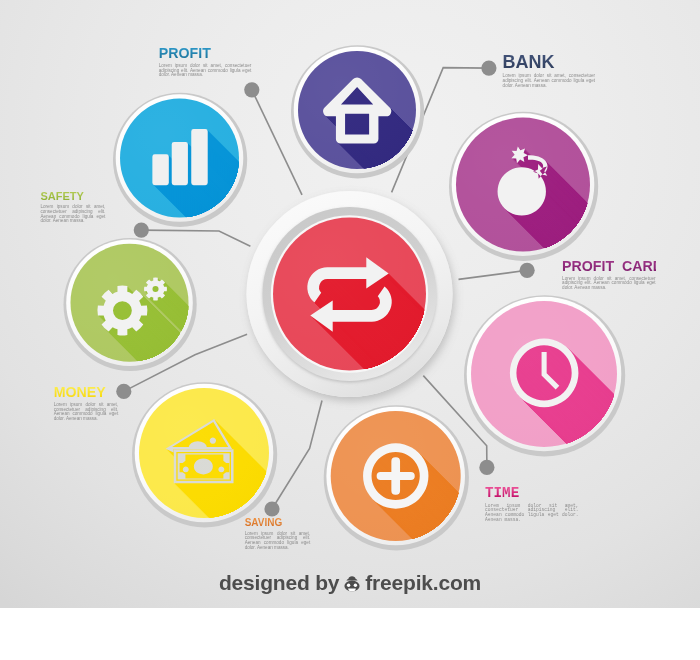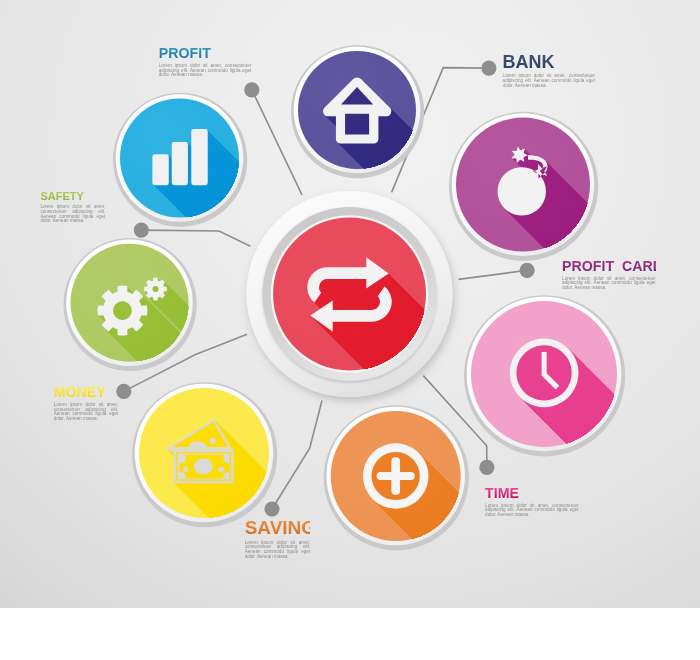--- a/index.html
+++ b/index.html
@@ -1605,30 +1605,37 @@
         <p style="margin-top: 3.8px;">Lorem ipsum dolor sit amet, consectetuer adipiscing elit. Aenean commodo ligula eget dolor. Aenean massa.</p>
       </div>
       <div class="lbl" style="left: 502.6px; top: 53.2px; width: 92.5px;">
         <h3 style="font-size: 18px; background: linear-gradient(rgb(67, 84, 122) 0%, rgb(47, 61, 91) 100%) text; color: transparent;">BANK</h3>
         <p style="margin-top: 3px;">Lorem ipsum dolor sit amet, consectetuer adipiscing elit. Aenean commodo ligula eget dolor. Aenean massa.</p>
       </div>
       <div class="lbl" style="left: 562.1px; top: 259.2px; width: 93.5px;">
         <h3 style="font-size: 14.2px; background: linear-gradient(rgb(162, 59, 140) 0%, rgb(125, 27, 107) 100%) text; color: transparent;">PROFIT  CARD</h3>
         <p style="margin-top: 3.4px;">Lorem ipsum dolor sit amet, consectetuer adipiscing elit. Aenean commodo ligula eget dolor. Aenean massa.</p>
       </div>
-      <div class="lbl" style="left: 485.1px; top: 486px; width: 93.5px;">
+      <div class="lbl" style="left: 485.1px; top: 486px; width: 93.5px; font-family: Liberation Mono, monospace;">
         <h3 style="font-size: 14.2px; background: linear-gradient(rgb(240, 85, 154) 0%, rgb(184, 0, 94) 100%) text; color: transparent;">TIME</h3>
         <p style="margin-top: 3.4px;">Lorem ipsum dolor sit amet, consectetuer adipiscing elit. Aenean commodo ligula eget dolor. Aenean massa.</p>
       </div>
       <div class="lbl" style="left: 244.7px; top: 518.4px; width: 65.5px;">
-        <h3 style="font-size: 19px; background: linear-gradient(rgb(240, 145, 63) 0%, rgb(208, 108, 35) 100%) text; color: transparent;">SAVING</h3>
+        <h3 style="font-size: 10px; background: linear-gradient(rgb(240, 145, 63) 0%, rgb(208, 108, 35) 100%) text; color: transparent;">SAVING</h3>
         <p style="margin-top: 3.4px;">Lorem ipsum dolor sit amet, consectetuer adipiscing elit. Aenean commodo ligula eget dolor. Aenean massa.</p>
       </div>
       <div class="lbl" style="left: 53.7px; top: 385.3px; width: 64.5px;">
         <h3 style="font-size: 14.2px; background: linear-gradient(rgb(253, 240, 90) 0%, rgb(245, 212, 0) 100%) text; color: transparent;">MONEY</h3>
         <p style="margin-top: 3.4px;">Lorem ipsum dolor sit amet, consectetuer adipiscing elit. Aenean commodo ligula eget dolor. Aenean massa.</p>
       </div>
       <div class="lbl" style="left: 40.4px; top: 190.9px; width: 65px;">
         <h3 style="font-size: 11px; background: linear-gradient(rgb(180, 204, 85) 0%, rgb(138, 174, 46) 100%) text; color: transparent;">SAFETY</h3>
         <p style="margin-top: 3.4px;">Lorem ipsum dolor sit amet, consectetuer adipiscing elit. Aenean commodo ligula eget dolor. Aenean massa.</p>
       </div>
     </div>
+  <div id="credit"><span>designed by</span><span class="fp"><svg width="22" height="18" viewBox="0 0 22 18" aria-hidden="true">
+          <path d="M11 1.2c-2.0 0-3.3 1.1-3.6 2.6-.9.3-1.6.9-2.0 1.7h11.2c-.4-.8-1.1-1.4-2.0-1.7C14.3 2.3 13 1.2 11 1.2z" fill="#4d4d4d"></path>
+          <ellipse cx="11" cy="11" rx="7.6" ry="5.4" fill="#4d4d4d"></ellipse>
+          <circle cx="7.6" cy="10.2" r="1.7" fill="#ffffff"></circle>
+          <circle cx="14.4" cy="10.2" r="1.7" fill="#ffffff"></circle>
+          <path d="M7.2 13.6h7.6a3.8 3.0 0 0 1-7.6 0z" fill="#ffffff"></path>
+        </svg></span><span>freepik.com</span></div>
 </div>
 
 </body></html>

